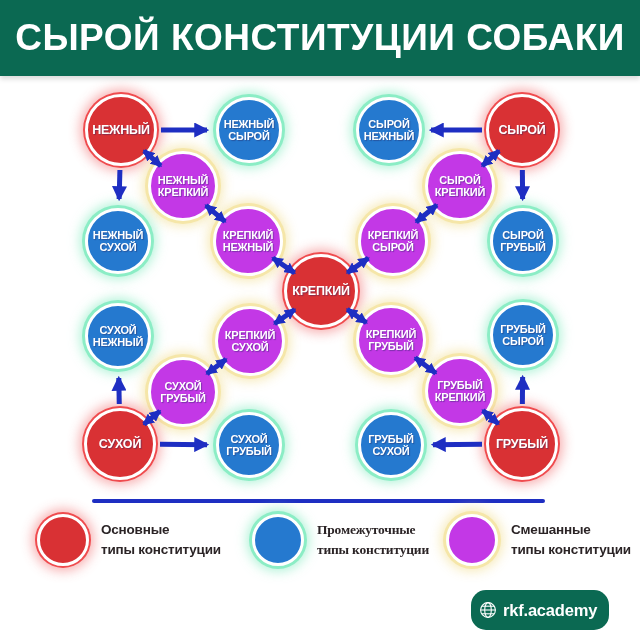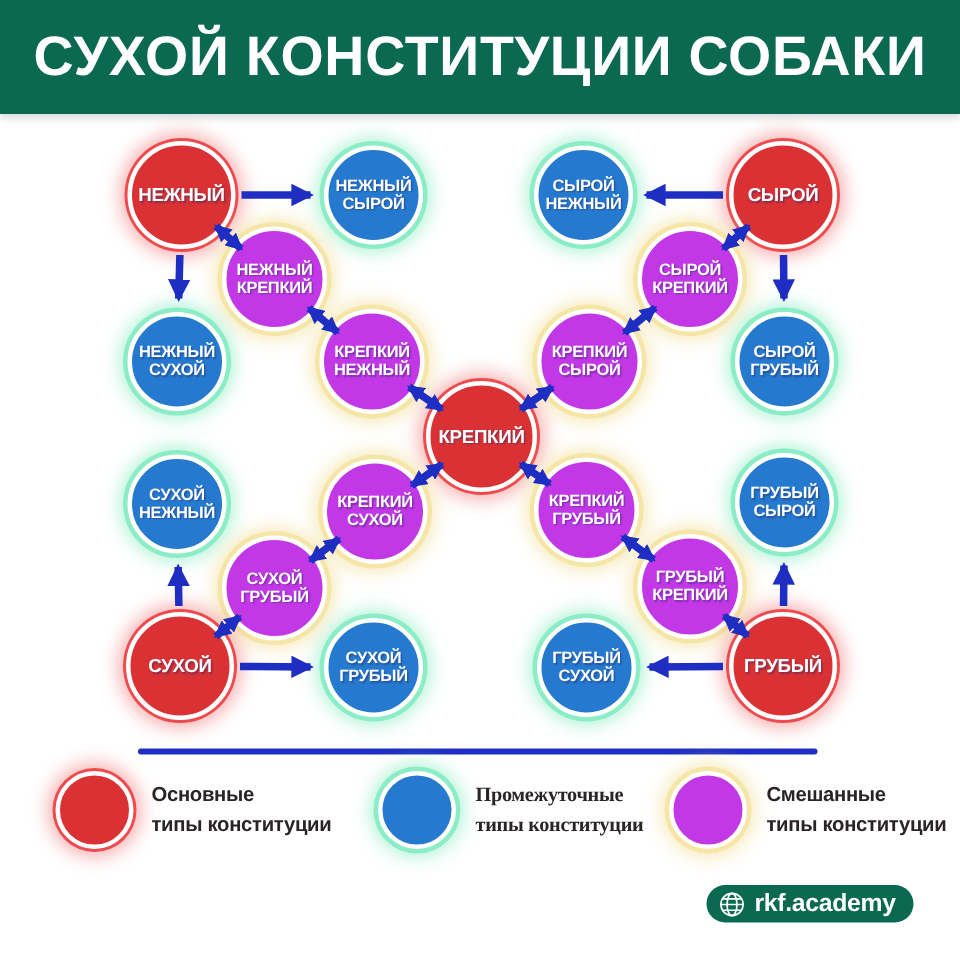--- a/index.html
+++ b/index.html
@@ -29,32 +29,32 @@
     text-shadow:1px 1px 1px rgba(40,40,100,.45);
   }
   .node div{line-height:1.12;}
   
   .divider{position:absolute;left:92px;top:499px;width:453px;height:4px;border-radius:2px;z-index:1;}
   .legend-item{position:absolute;display:flex;align-items:center;gap:13px;z-index:2;}
   .legend-dot{width:52px;height:52px;border-radius:50%;border:3px solid #fff;box-sizing:border-box;flex:0 0 auto;}
   .legend-label{color:#2b2426;font-size:13.5px;font-weight:bold;line-height:1.45;letter-spacing:-.2px;}
   
   .badge{
-    position:absolute;left:471px;top:590px;width:138px;height:25px;border-radius:15px;
+    position:absolute;left:471px;top:590px;width:138px;height:40px;border-radius:15px;
     background:#0b6952;display:flex;align-items:center;gap:6px;padding:0 0 0 8px;
     box-sizing:border-box;z-index:2;
   }
   .badge span{color:#ffffff;font-size:16.5px;font-weight:bold;letter-spacing:-.2px;}
   .globe{flex:0 0 auto;display:block;}
 </style>
 </head>
 <body>
 
 <div class="header">
-  <h1>СУХОЙ КОНСТИТУЦИИ СОБАКИ</h1>
+  <h1>СЫРОЙ КОНСТИТУЦИИ СОБАКИ</h1>
 </div>
 
 <div id="diagram">
   <svg id="edges" width="640" height="640">
       <defs>
         <marker id="ah-s" viewBox="0 0 10 10" refX="8.5" refY="5" markerWidth="3" markerHeight="3" orient="auto-start-reverse">
           <path d="M0,0 L10,5 L0,10 z" fill="#1e2ec2"></path>
         </marker>
         <marker id="ah-d" viewBox="0 0 10 10" refX="8.5" refY="5" markerWidth="2.3" markerHeight="2.3" orient="auto-start-reverse">
           <path d="M0,0 L10,5 L0,10 z" fill="#1e2ec2"></path>

